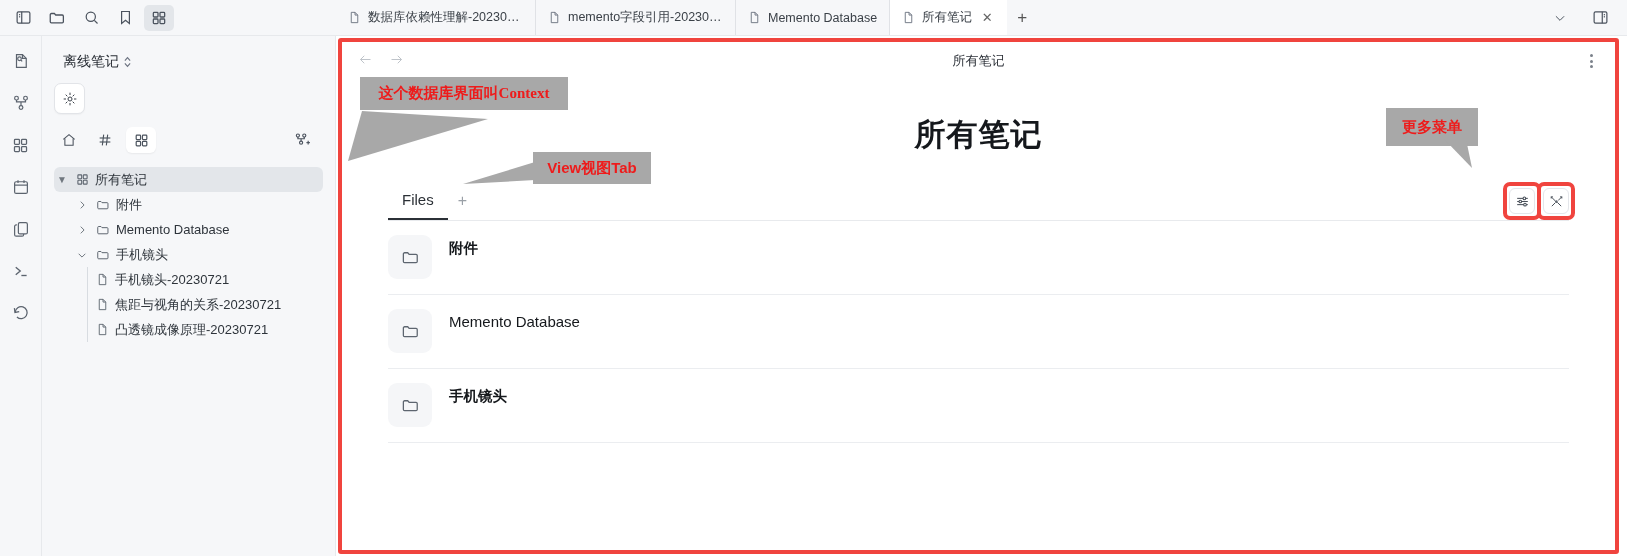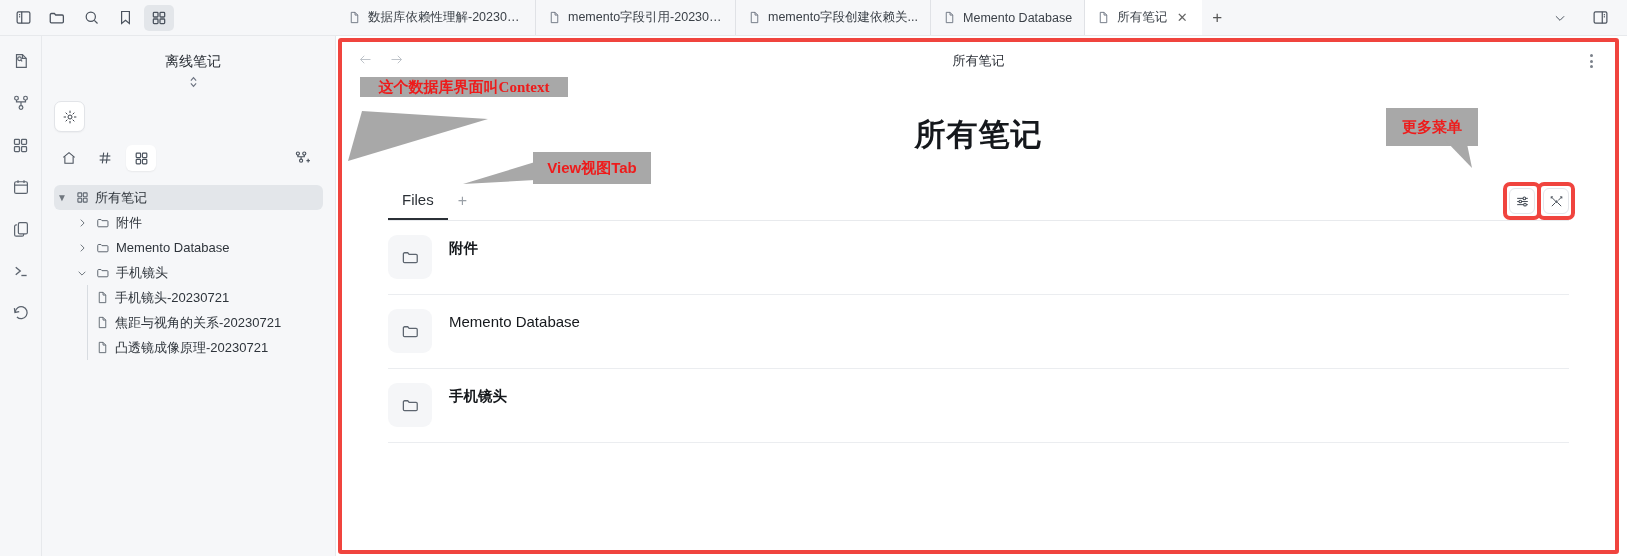--- a/index.html
+++ b/index.html
@@ -70,21 +70,21 @@
   .rail-btn { width: 24px; height: 22px; display: flex; align-items: center; justify-content: center; }
 
   
   .sidebar {
     width: 294px; flex: 0 0 294px; background: #f6f7f9;
     border-right: 1px solid #e7e9ec; padding: 0 12px;
     display: flex; flex-direction: column;
   }
   .vault {
     display: flex; align-items: center; gap: 4px;
-    font-size: 14px; color: #2a2f36; padding: 17px 0 10px 9px; font-weight: 500; flex-direction: column;
+    font-size: 14px; color: #2a2f36; padding: 17px 0 10px 9px; font-weight: 500;
   }
   .vault .chev { font-size: 9px; line-height: 1; display:flex; flex-direction:column; color:#6b7280; }
   .newnote-row { display: flex; gap: 10px; padding: 2px 0 0 0; }
   .newnote {
     flex: 1 1 auto; height: 31px; background: #fff; border: 1px solid #e2e4e8;
     border-radius: 7px; display: flex; align-items: center; justify-content: center;
     gap: 9px; font-size: 13px; color: #2f353c;
     box-shadow: 0 1px 1.5px rgba(0,0,0,.04);
   }
   .sunbtn {
@@ -187,21 +187,21 @@
   .ann { position: absolute; z-index: 60; }
   .ann-box {
     background: #a8a8a8; color: #ee1b1b; font-weight: 700;
     font-family: "Liberation Serif", "DejaVu Serif", serif;
     display: flex; align-items: center; justify-content: center;
   }
   .ann-box.sans { font-family: "Liberation Sans", "DejaVu Sans", sans-serif; }
   .ann svg { position: absolute; overflow: visible; }
 
   #ann-context { left: 360px; top: 77px; }
-  #ann-context .ann-box { width: 208px; height: 20px; font-size: 15px; }
+  #ann-context .ann-box { width: 208px; height: 33px; font-size: 15px; }
 
   #ann-view { left: 533px; top: 152px; }
   #ann-view .ann-box { width: 118px; height: 32px; font-size: 15px; }
 
   #ann-more { left: 1386px; top: 108px; }
   #ann-more .ann-box { width: 92px; height: 38px; font-size: 15px; }
 
   #ann-cb { left: 1412px; top: 212px; }
   #ann-cb .ann-box { width: 140px; height: 50px; font-size: 15px; }
 </style>
@@ -257,29 +257,20 @@
         <span class="tab-label">数据库依赖性理解-20230626</span>
       </div>
       <div class="tab">
         <span class="ficon">
           <svg width="13" height="13" viewBox="0 0 24 24" fill="none" stroke="currentColor" stroke-width="1.7">
             <path d="M6 2.5h7l5 5v14H6z"></path>
               <path d="M13 2.5v5h5"></path>
           </svg>
         </span>
         <span class="tab-label">memento字段引用-202306...</span>
-      </div>
-      <div class="tab">
-        <span class="ficon">
-          <svg width="13" height="13" viewBox="0 0 24 24" fill="none" stroke="currentColor" stroke-width="1.7">
-            <path d="M6 2.5h7l5 5v14H6z"></path>
-              <path d="M13 2.5v5h5"></path>
-          </svg>
-        </span>
-        <span class="tab-label">memento字段创建依赖关...</span>
       </div>
       <div class="tab">
         <span class="ficon">
           <svg width="13" height="13" viewBox="0 0 24 24" fill="none" stroke="currentColor" stroke-width="1.7">
             <path d="M6 2.5h7l5 5v14H6z"></path>
               <path d="M13 2.5v5h5"></path>
           </svg>
         </span>
         <span class="tab-label">Memento Database</span>
       </div>

